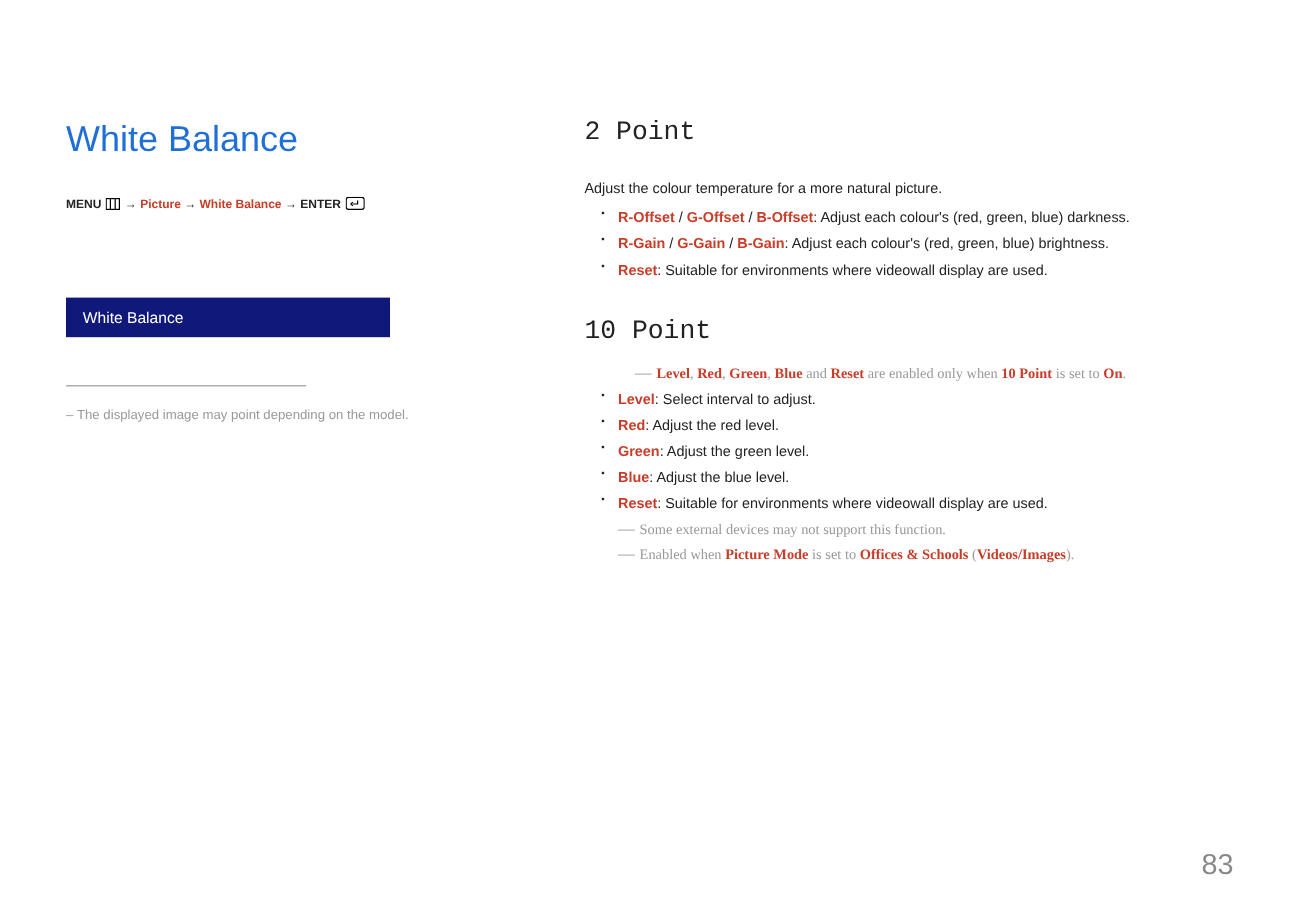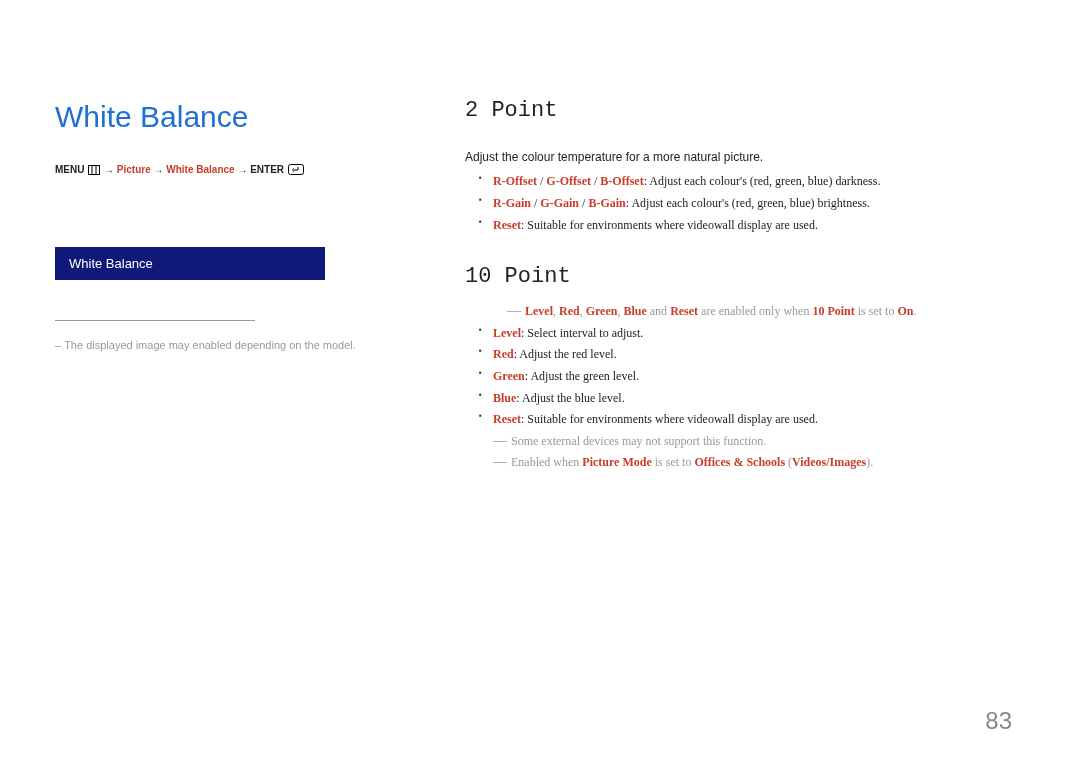--- a/index.html
+++ b/index.html
@@ -7,21 +7,21 @@
     width: 1080px;
     height: 763px;
     background: #fff;
     font-family: Arial, Helvetica, sans-serif;
     color: #222;
     position: relative;
   }
   .page {
     padding: 100px 55px 0 55px;
     display: flex;
-    gap: 70px;
+    gap: 92px;
   }
   .left-col { width: 340px; flex-shrink: 0; }
   .right-col { flex: 1; }
   .main-title {
     color: #1f6fd6;
     font-size: 30px;
     font-weight: 400;
     margin-bottom: 30px;
   }
   .breadcrumb {
@@ -60,21 +60,21 @@
   .section-title {
     font-size: 22px;
     font-weight: 400;
     color: #222;
     margin-bottom: 12px;
     font-family: Liberation Mono, monospace;
   }
   .section-title.first { margin-top: -2px; }
   .section-title.second { margin-top: 28px; }
   .body-text { font-size: 12px; line-height: 1.7; color: #222; margin-bottom: 4px; margin-top: 24px; }
-  ul.bullets { list-style: none; padding-left: 28px; font-family: Liberation Serif, serif; }
+  ul.bullets { list-style: none; padding-left: 28px; }
   ul.bullets li {
     font-size: 12px;
     line-height: 1.8;
     position: relative;
     padding-left: 0;
   }
   ul.bullets li::before {
     content: "▪";
     position: absolute;
     left: -14px;
@@ -90,21 +90,21 @@
     padding-left: 28px;
     line-height: 1.8;
     position: relative;
     font-family: Liberation Serif, serif;
   }
   .dash-note .lead { margin-right: 4px; font-size: 14px; line-height:1; }
   .dash-note.sub { padding-left: 42px; }
   .page-num {
     position: absolute;
     bottom: 28px;
-    right: 68px;
+    right: 52px;
     font-size: 24px;
     color: #888;
     font-weight: 300;
   }
   .bold { font-weight: 700; }
 </style>
 </head>
 <body>
 
 <div class="page">
@@ -133,21 +133,21 @@
           </svg>
       </span>
     </div>
 
     <div class="menu-box">
       <span>White Balance</span>
     </div>
 
     <hr class="divider">
     <div class="note">
-      <span class="note-l">–</span><span>The displayed image may enabled depending on the model.</span>
+      <span class="note-l">–</span><span>The displayed image may point depending on the model.</span>
     </div>
   </div>
 
   <div class="right-col">
     <h2 class="section-title first">2 Point</h2>
     <p class="body-text">Adjust the colour temperature for a more natural picture.</p>
     <ul class="bullets">
       <li>
         <span class="accent bold">R-Offset</span> / <span class="accent bold">G-Offset</span> / <span class="accent bold">B-Offset</span><span>: Adjust each colour's (red, green, blue) darkness.</span>
       </li>

